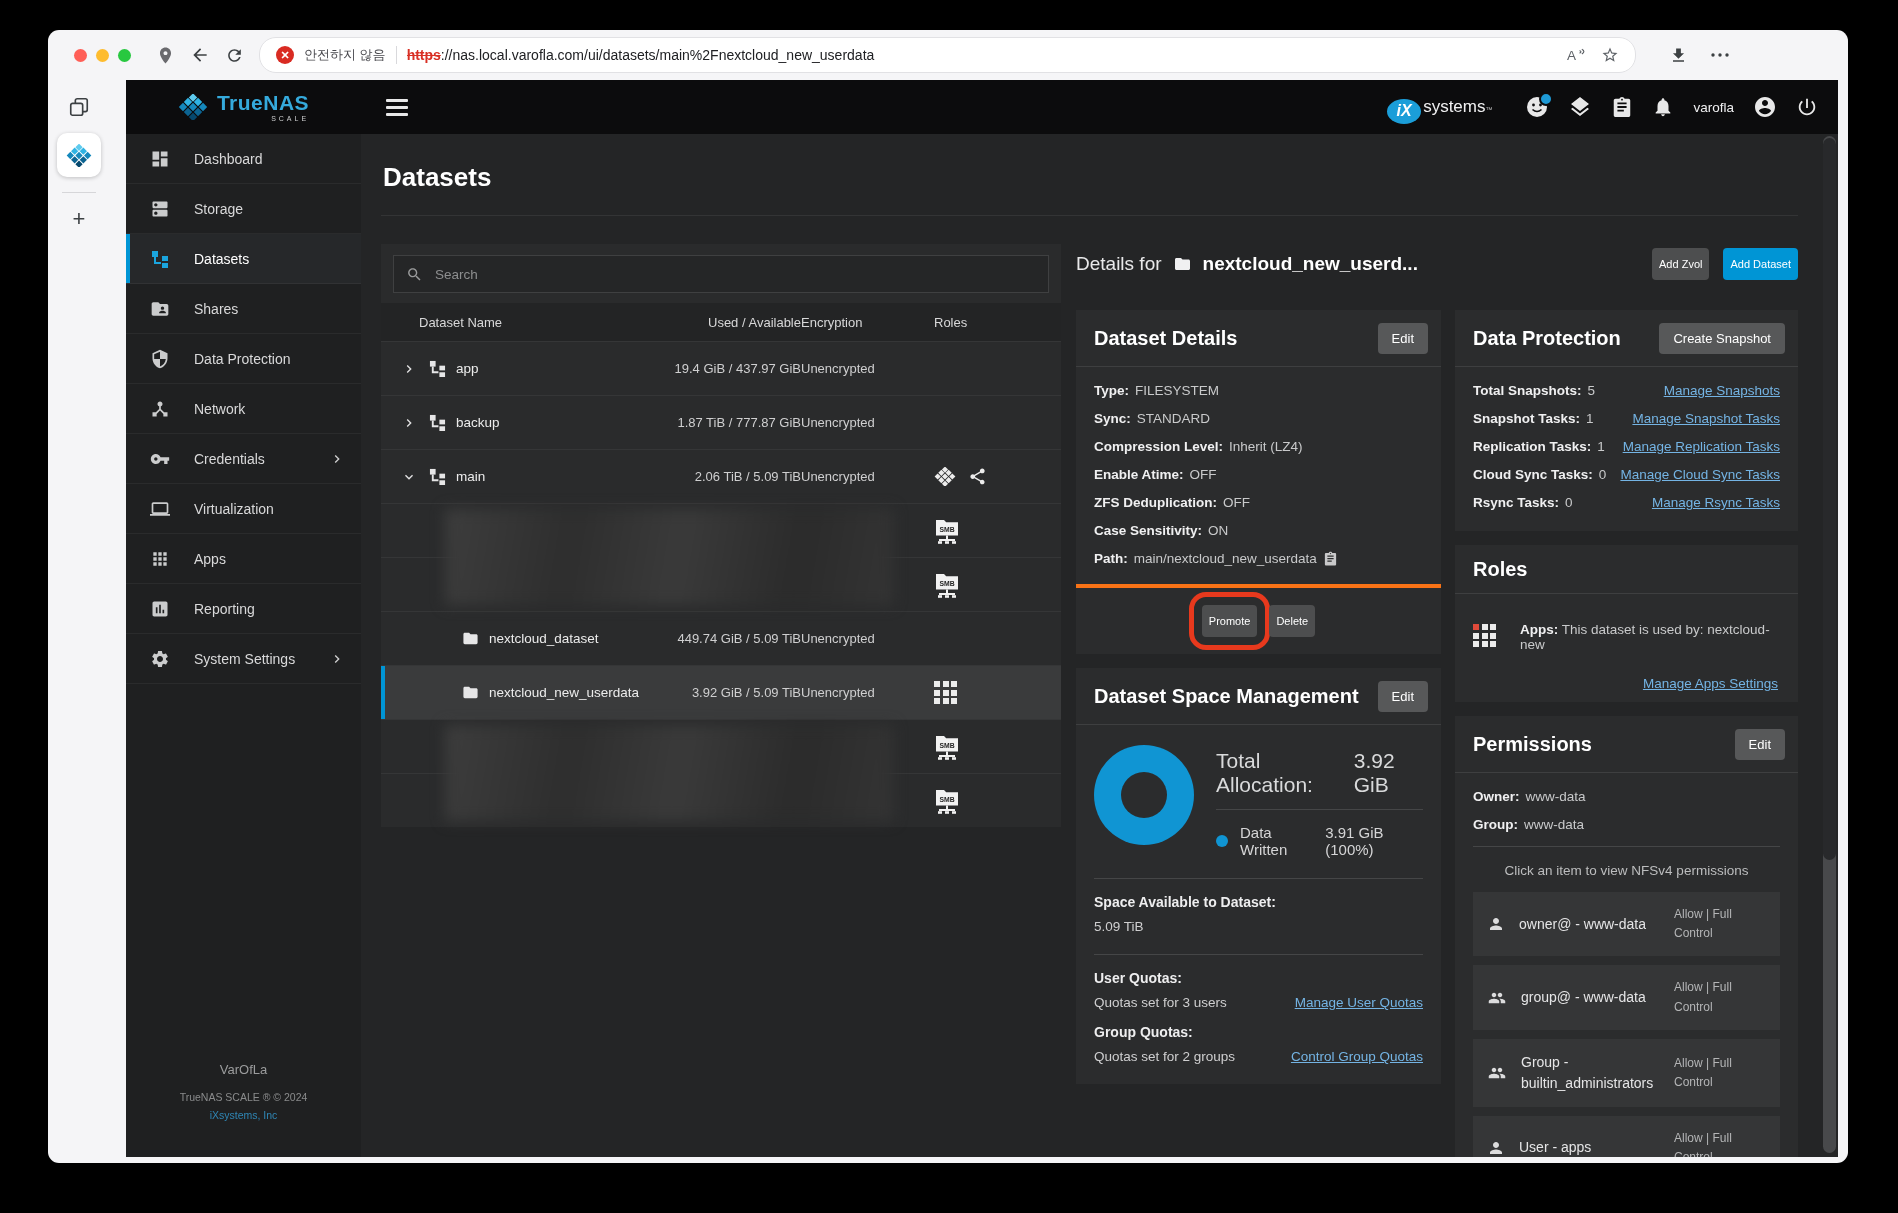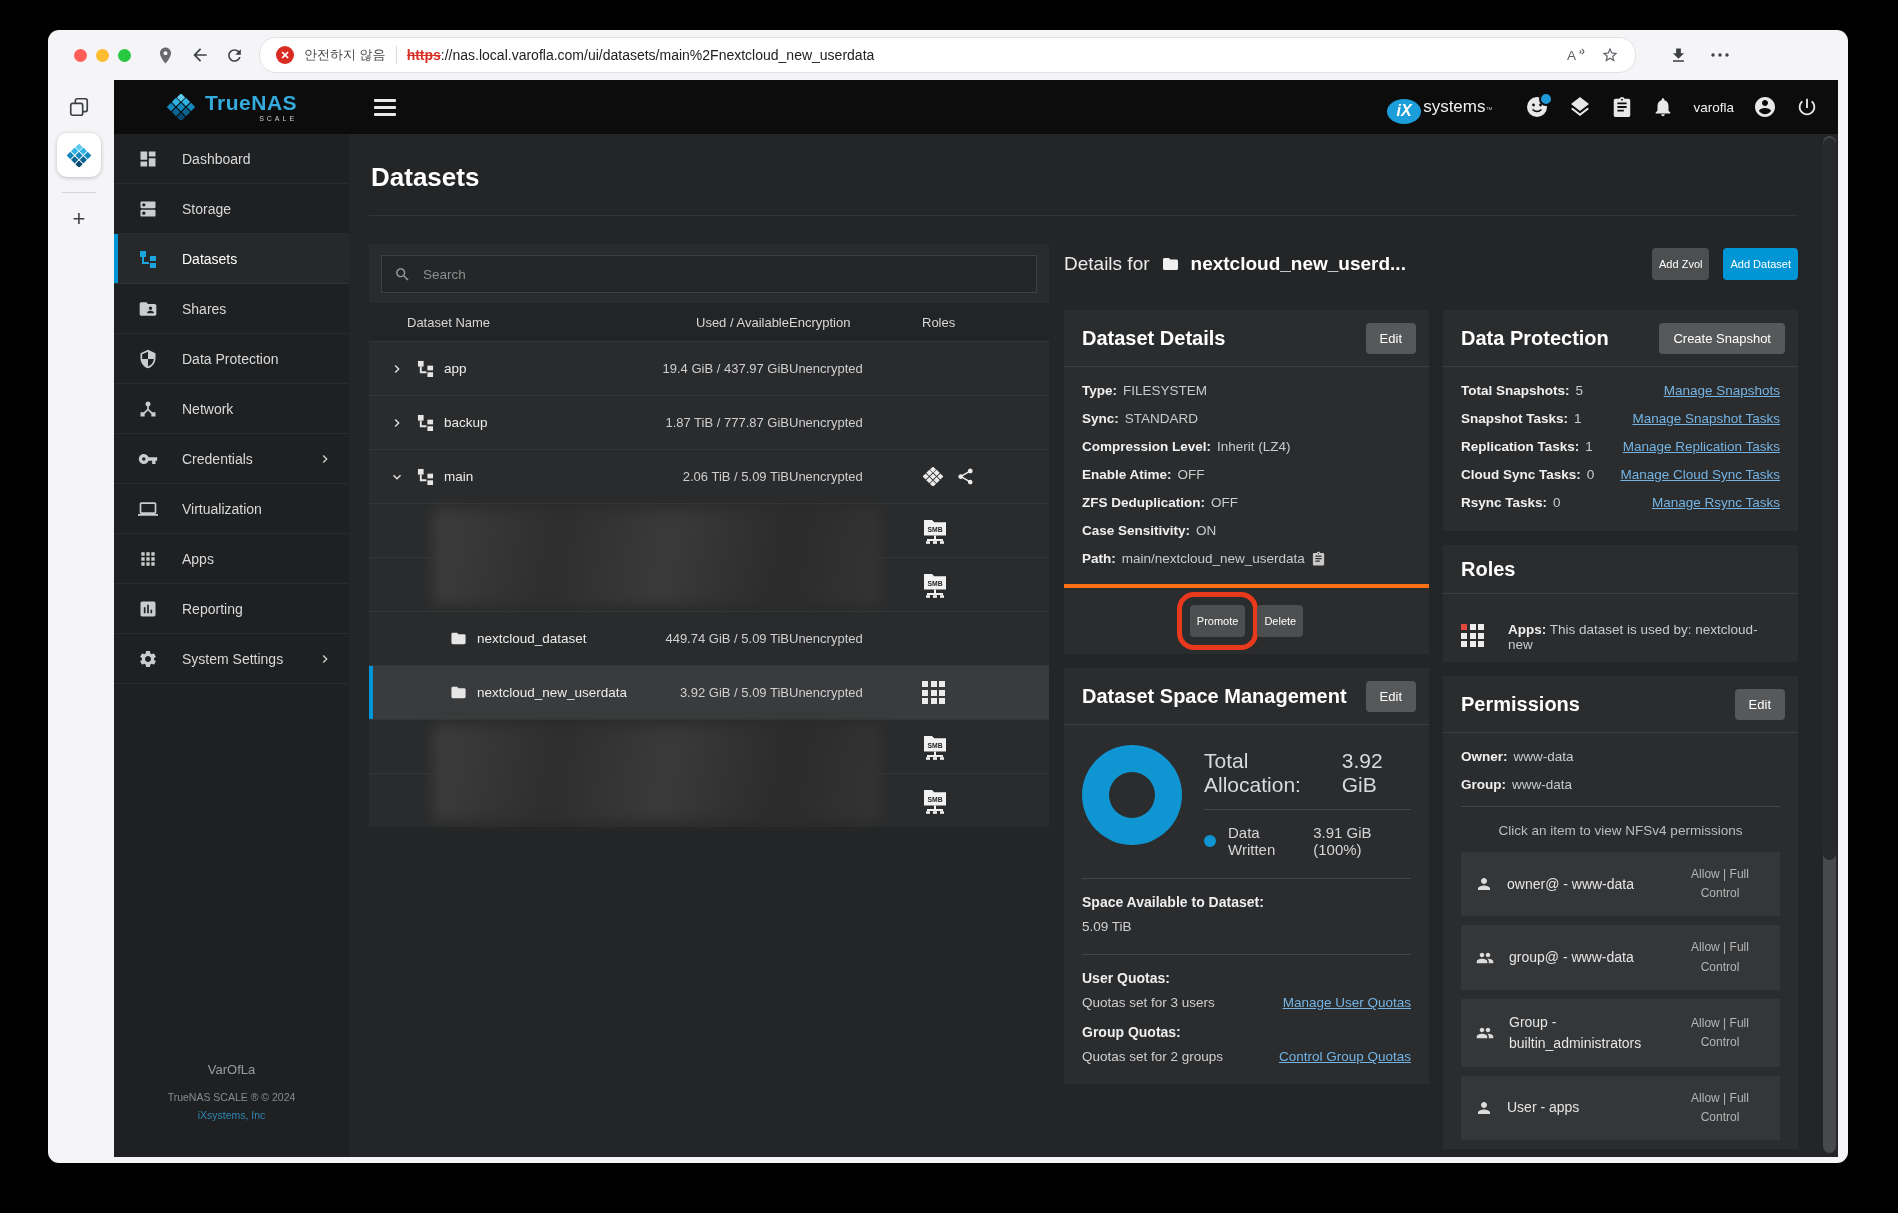--- a/index.html
+++ b/index.html
@@ -24,21 +24,21 @@
   .url-text .scheme{color:#d93025;text-decoration:line-through;font-weight:bold;}
   .cap-right{display:flex;align-items:center;gap:14px;color:#5f6368;}
   .after-cap{display:flex;align-items:center;gap:22px;color:#3c4043;margin-left:18px;}
   .chrome-body{display:flex;height:1083px;}
   .tabstrip{width:62px;display:flex;flex-direction:column;align-items:center;padding-top:16px;gap:15px;flex-shrink:0;}
   .tile{width:44px;height:44px;border-radius:10px;background:#fff;
         box-shadow:0 1px 4px rgba(0,0,0,.22);display:flex;align-items:center;justify-content:center;}
   .ts-divider{width:34px;height:1px;background:#d6d6d9;}
   .plus{font-size:22px;color:#3c4043;line-height:1;}
   
-  .webview{flex:1;margin:0 10px 6px 4px;background:#242526;position:relative;overflow:hidden;
+  .webview{flex:1;margin:0 10px 6px 16px;background:#242526;position:relative;overflow:hidden;
            display:flex;flex-direction:column;}
   .tn-header{height:54px;background:#0c0c0d;display:flex;align-items:center;flex-shrink:0;}
   .logo-area{width:235px;display:flex;justify-content:center;align-items:center;gap:9px;flex-shrink:0;}
   .tn-wordmark{display:flex;flex-direction:column;line-height:1;}
   .tn-word{font-size:21px;font-weight:bold;color:#35aadc;letter-spacing:.5px;}
   .tn-scale{font-size:7px;letter-spacing:3px;color:#cfd0d1;align-self:flex-end;margin-top:2px;}
   .burger{margin-left:25px;display:flex;flex-direction:column;gap:4px;}
   .burger i{display:block;width:22px;height:3px;background:#e8e8e8;border-radius:1px;}
   .hdr-right{margin-left:auto;display:flex;align-items:center;gap:19px;padding-right:20px;color:#e8e8e8;}
   .ix-logo{display:flex;align-items:baseline;margin-right:14px;}
@@ -137,21 +137,21 @@
   .dp-row b{color:#f0f0f1;margin-right:6px;}
   .dp-row .link{margin-left:auto;}
   
   .roles-row{display:flex;gap:24px;align-items:flex-start;font-size:13.5px;color:#c9cacb;padding:12px 0 4px;}
   .roles-row b{color:#f0f0f1;}
   .roles-link-row{text-align:right;padding:18px 2px 4px;}
   
   .perm-hint{text-align:center;color:#bcbdbe;font-size:13.5px;margin:16px 0 14px;}
   .acl-row{background:#353637;margin-bottom:9px;padding:13px 14px;display:flex;align-items:center;gap:14px;}
   .acl-name{flex:1;font-size:14px;color:#e5e5e6;max-width:170px;line-height:1.5;}
-  .acl-perm{width:92px;text-align:center;font-size:12px;color:#b4b5b6;line-height:1.6;margin-left:auto;}
+  .acl-perm{width:92px;text-align:left;font-size:12px;color:#b4b5b6;line-height:1.6;margin-left:auto;}
   .acl-ic{color:#dcdcdd;display:flex;}
   
   .gridicon{display:grid;grid-template-columns:repeat(3,6px);grid-template-rows:repeat(3,6px);gap:2.5px;}
   .gridicon i{background:currentColor;display:block;}
   .gridicon.alert i:first-child{background:#e04a3a;}
   
   .pg-scrollbar{position:absolute;right:2px;top:56px;bottom:4px;width:13px;background:#48494b;border-radius:7px;}
   .pg-thumb{position:absolute;left:0;right:0;top:2px;height:71%;background:#28292b;border-radius:7px;}
 </style>
 </head>
@@ -801,20 +801,23 @@
                             <i></i>
                             <i></i>
                             <i></i>
                             <i></i>
                             <i></i>
                             <i></i>
                             <i></i>
                           </span>
                         <span><b>Apps:</b> <span>This dataset is used by: nextcloud-new</span></span>
                       </div>
+                      <div class="roles-link-row">
+                        <span class="link">Manage Apps Settings</span>
+                      </div>
                     </div>
                   </div>
 
                   <div class="card">
                     <div class="card-head">
                       <span class="card-title">Permissions</span>
                       <button class="btn small">Edit</button>
                     </div>
                     <div class="card-body" style="padding-bottom:0;">
                       <div class="field">

